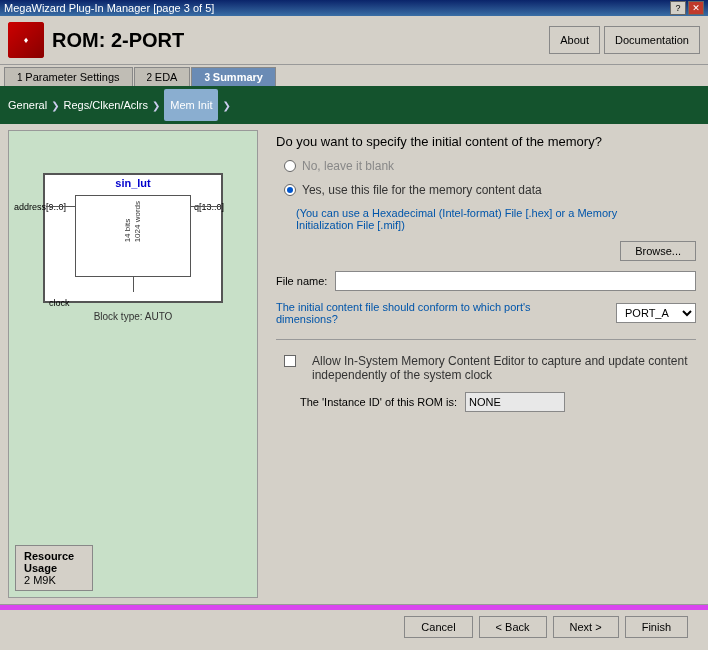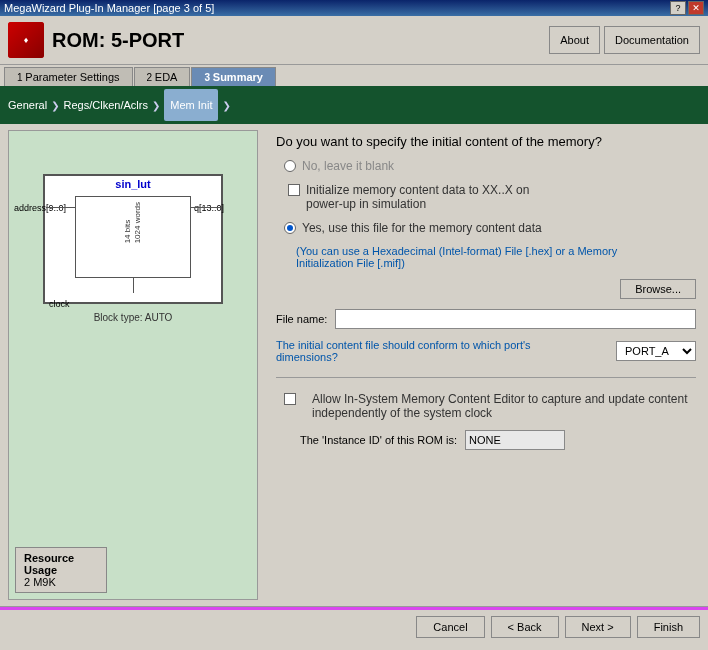--- a/index.html
+++ b/index.html
@@ -184,21 +184,21 @@
       font-size: 10px;
       color: #333;
       padding: 2px;
     }
     .resource-box {
       margin: 6px;
       border: 1px solid #888;
       padding: 4px 8px;
       background: #d4d0c8;
       font-size: 11px;
-      width: 92px;
+      width: 78px;
     }
     .resource-title {
       font-weight: bold;
       font-size: 11px;
     }
     .right-panel {
       flex: 1;
       padding: 10px 12px;
       display: flex;
       flex-direction: column;
@@ -306,22 +306,22 @@
       min-width: 80px;
       cursor: pointer;
     }
     .separator {
       border: none;
       border-top: 1px solid #999;
       margin: 4px 0;
     }
     .footer-area {
       background: #d4d0c8;
-      border-top: 3px solid #d946ef;
-      padding: 6px 8px;
+      border-top: 5px solid #d946ef;
+      padding: 6px 20px;
       display: flex;
       justify-content: flex-end;
       gap: 6px;
     }
     .footer-btn {
       padding: 4px 16px;
       border: 1px solid #888;
       background: #d4d0c8;
       cursor: pointer;
       font-size: 11px;
@@ -358,21 +358,21 @@
   </div>
 </div>
 
 <div class="window-body">
 
   <div class="header-area">
     <div class="rom-title">
       <div class="rom-icon">
         <span class="rom-icon-text">♦</span>
       </div>
-      <h1>ROM: 5-PORT</h1>
+      <h1>ROM: 2-PORT</h1>
     </div>
     <div class="header-buttons">
       <button class="header-btn">About</button>
       <button class="header-btn">Documentation</button>
     </div>
   </div>
 
   <div class="tabs-area">
     <div class="tab">
       <span class="tab-num">1 </span><span>Parameter Settings</span>
@@ -431,27 +431,20 @@
     </div>
 
     <div class="right-panel">
       <div class="question-text">Do you want to specify the initial content of the memory?</div>
 
       <div class="option-row">
         <div class="radio-btn"></div>
         <span class="option-label disabled">No, leave it blank</span>
       </div>
 
-      <div class="checkbox-row">
-        <div class="checkbox"></div>
-        <span class="option-label">
-          <span>Initialize memory content data to XX..X on</span><br>
-          <span>power-up in simulation</span>
-        </span>
-      </div>
 
       <div class="option-row">
         <div class="radio-btn selected"></div>
         <span class="option-label">Yes, use this file for the memory content data</span>
       </div>
 
       <div class="hint-text">
         <span>(You can use a Hexadecimal (Intel-format) File [.hex] or a Memory</span><br>
         <span>Initialization File [.mif])</span>
       </div>

